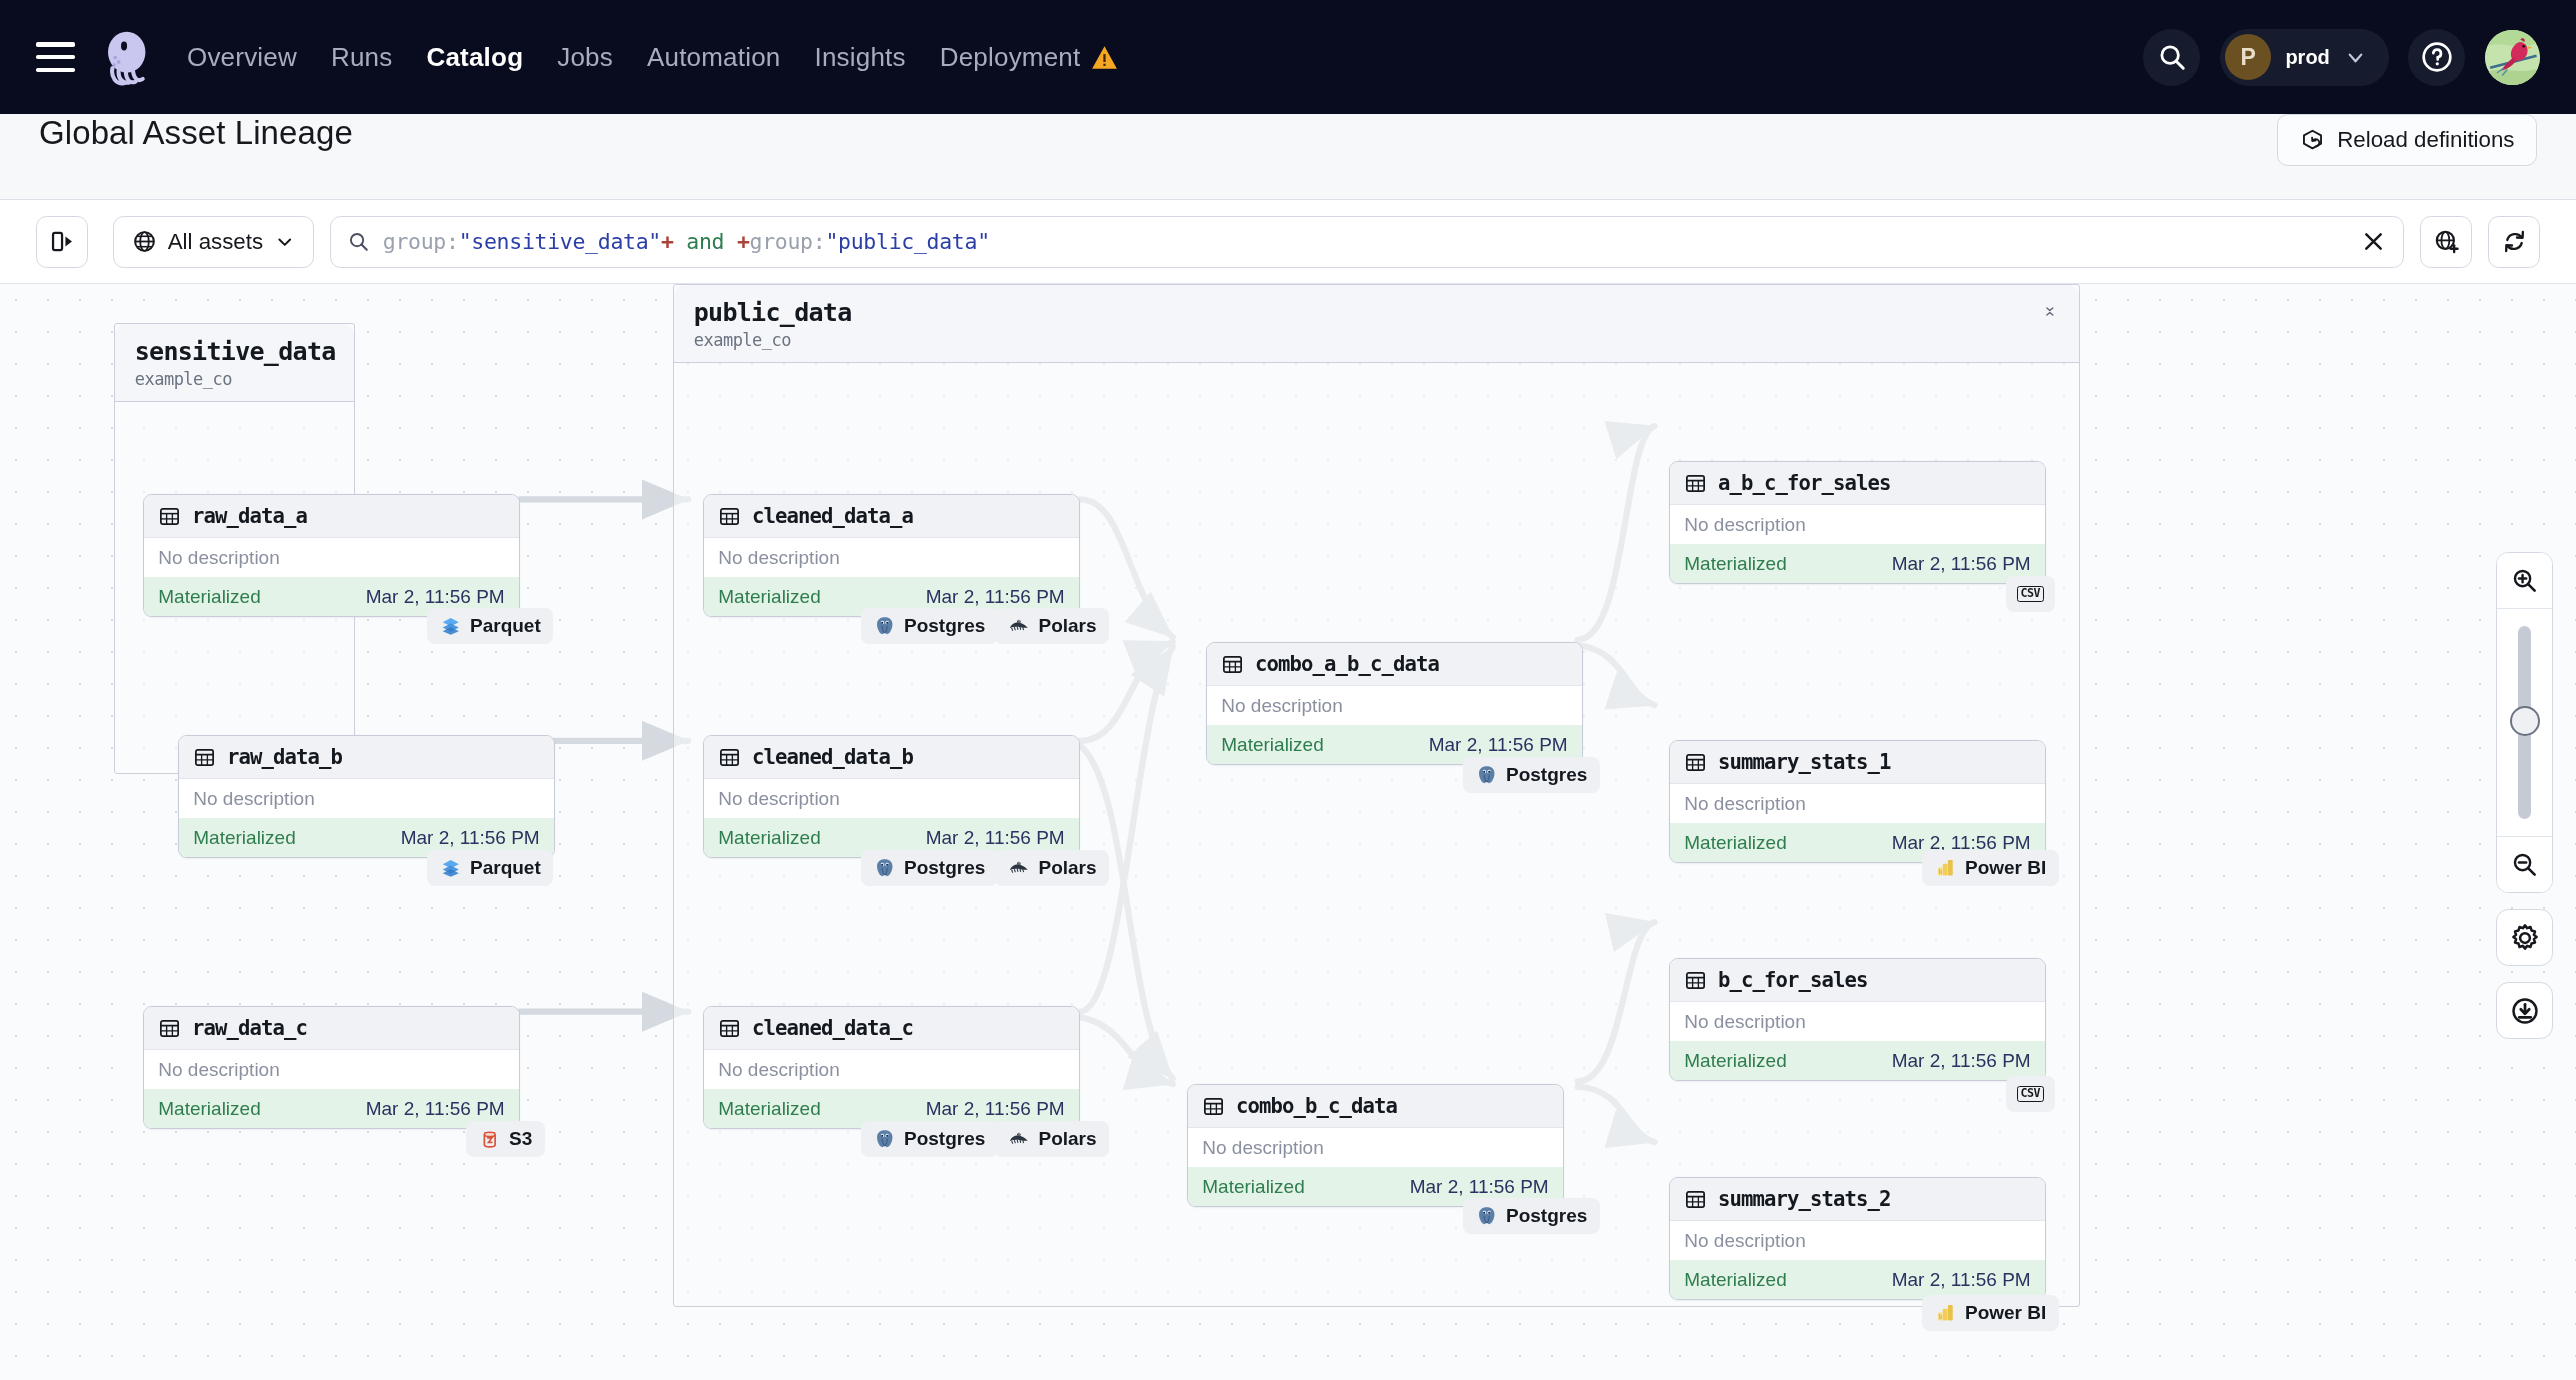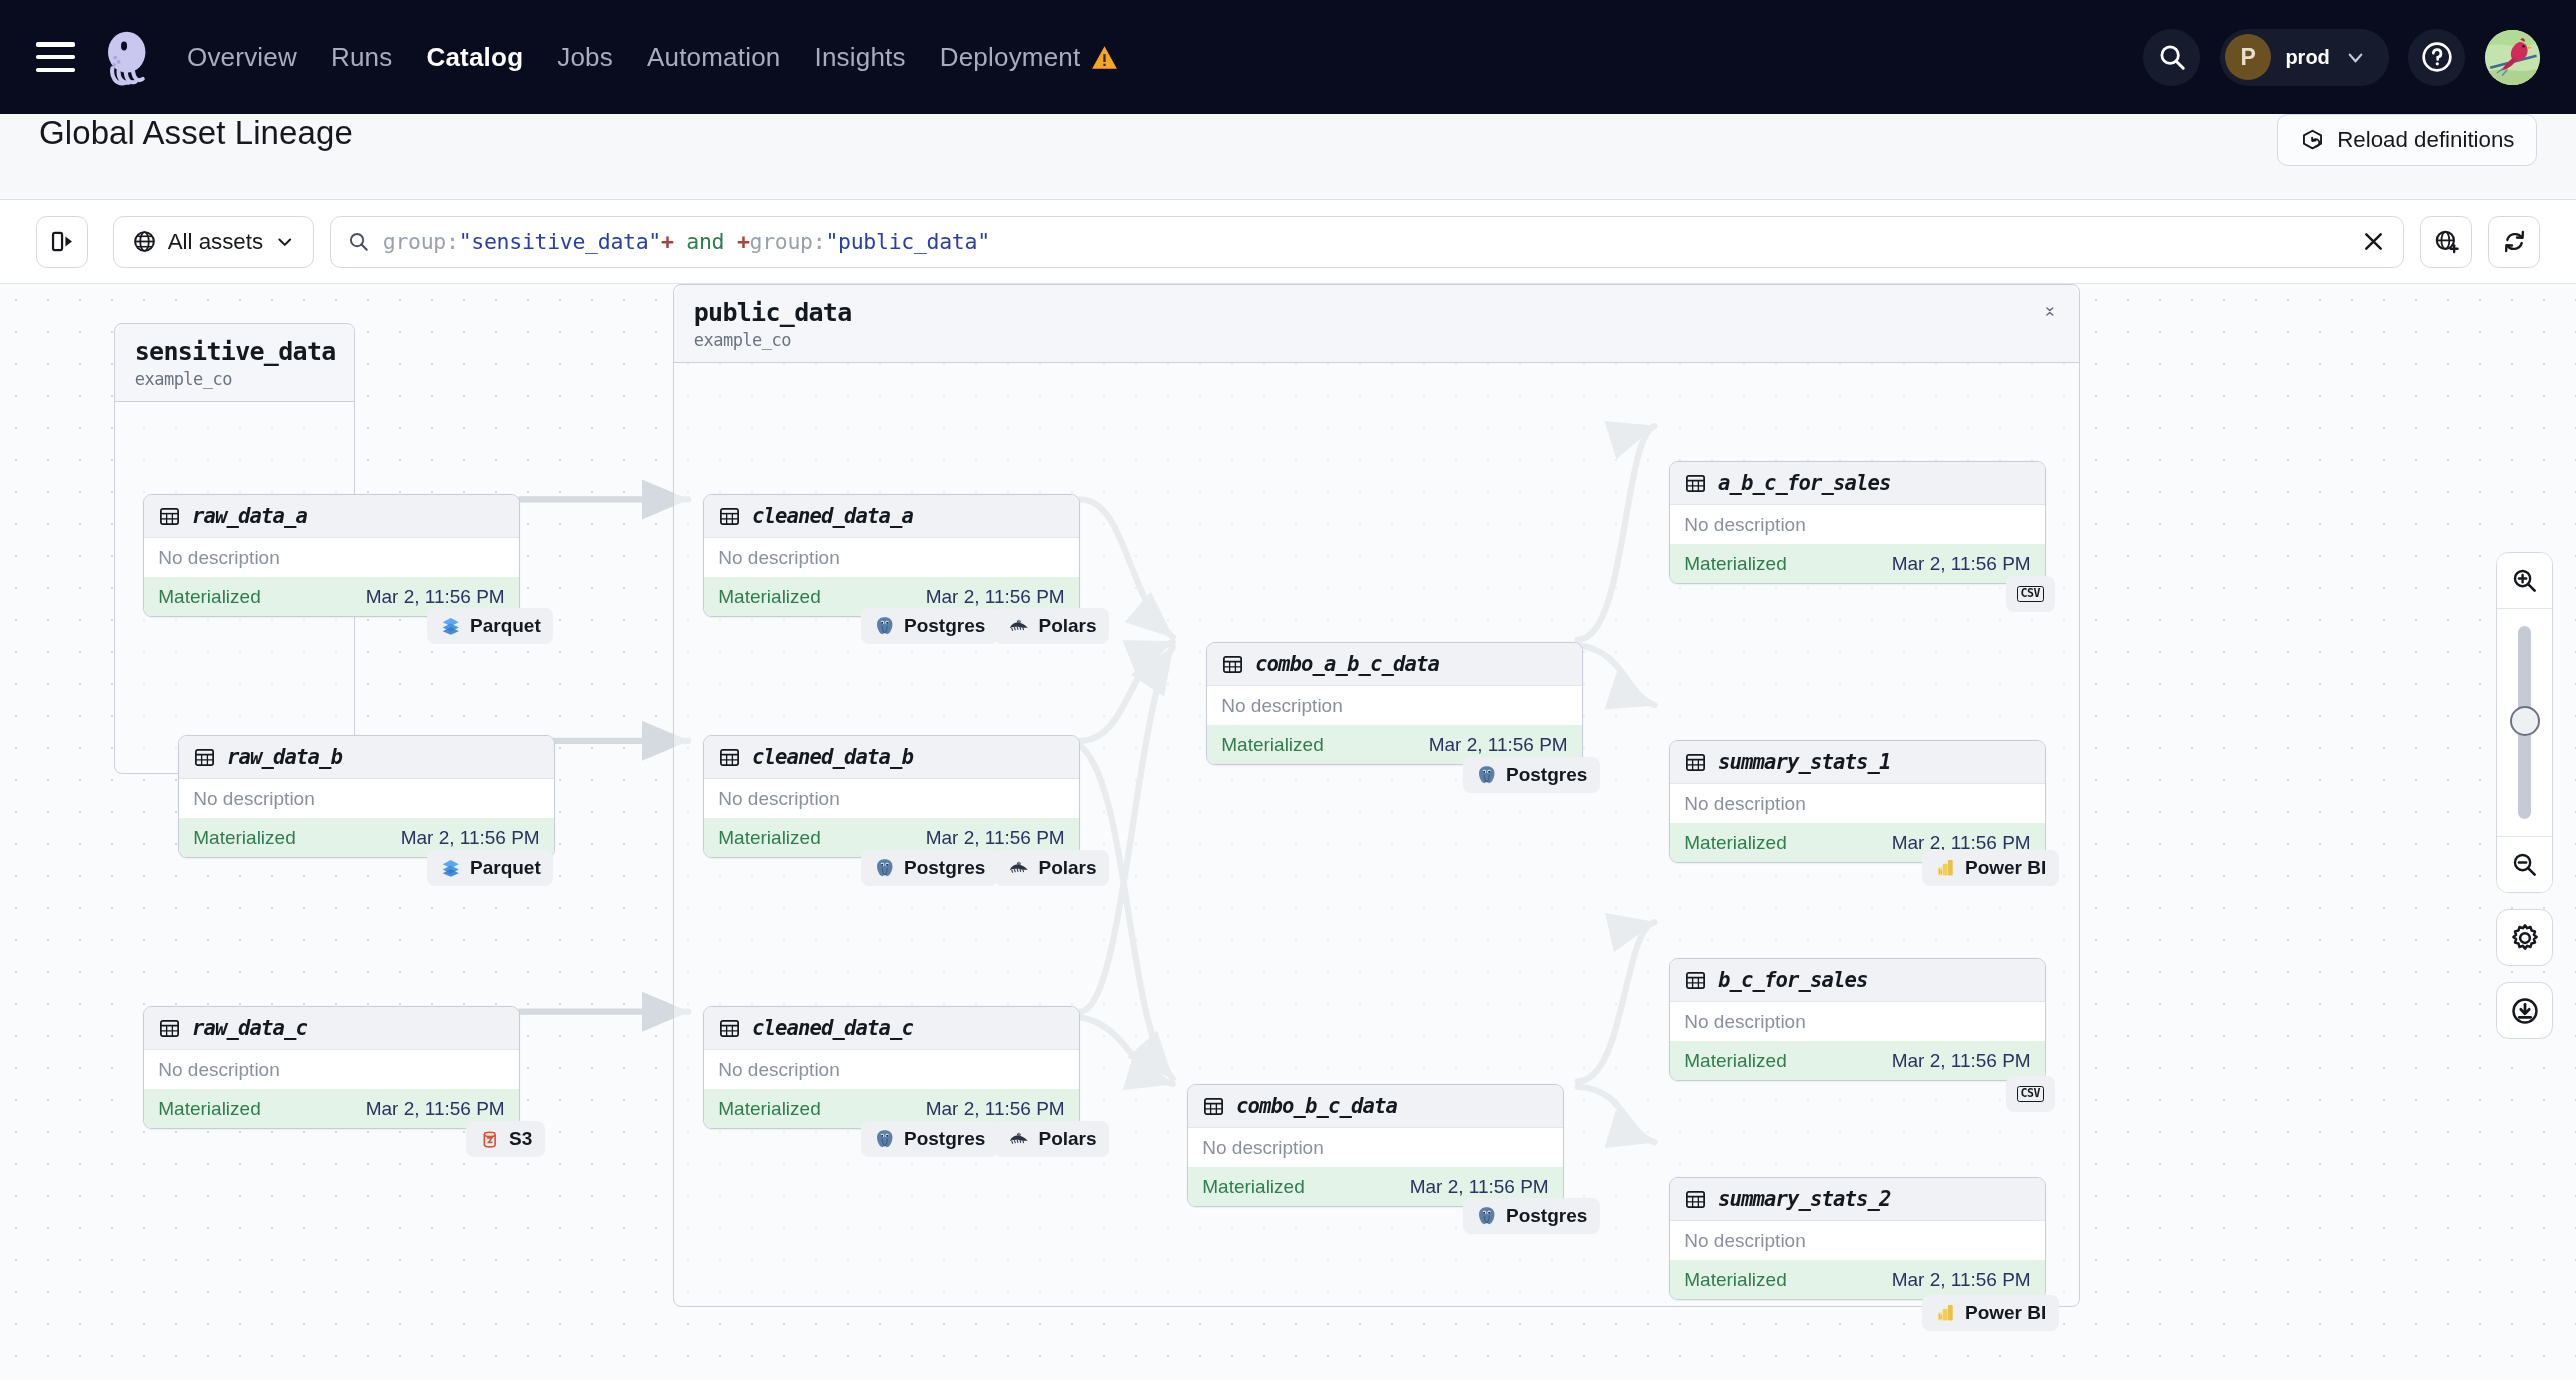--- a/index.html
+++ b/index.html
@@ -59,34 +59,34 @@
   #matbtn .lbl { display:flex;align-items:center;gap:12.5px;padding:0 23px; font-size:22.3px; font-weight:500;}
   #matbtn .sep { width:0.9px; height:34px; background:#3A3F55;}
   #matbtn .caret { padding:0 19.7px; display:flex; align-items:center;}
 
   
   #canvas { position:relative; width:2576px; height:1096px; background:#FAFBFC;
      background-image: radial-gradient(#D6DAE3 1.4px, transparent 1.4px);
      background-size: 32px 32px; overflow:hidden; }
   #edge-layer { position:absolute; inset:0; width:100%; height:100%; pointer-events:none; }
 
-  .group-box { position:absolute; border:0.9px solid #CBD0DB; border-radius:8px;
+  .group-box { position:absolute; border:0.9px solid #CBD0DB; border-radius:3px;
      background:rgba(250,251,252,0.55); }
   .group-head { background:#F4F6F9; border-bottom:0.9px solid #CBD0DB; border-radius:11.6px 11.6px 0 0;
      padding:14.3px 19.7px 12.5px 19.7px; display:flex; align-items:flex-start;}
   .group-name { font-family:"DejaVu Sans Mono", monospace; font-size:25px; font-weight:700; color:#14181F;
      letter-spacing:-0.7px; line-height:1.15;}
   .group-sub { font-family:"DejaVu Sans Mono", monospace; font-size:17px; color:#6B7280; letter-spacing:-0.5px; margin-top:1.8px;}
   .group-collapse { margin-left:auto; cursor:pointer; padding-top:5.4px;}
 
   
   .node { position:absolute; width:377px; border:0.9px solid #C7CCD8; border-radius:9px;
      background:#fff; box-shadow:0 0.9px 1.8px rgba(16,24,40,.06); overflow:hidden; }
   .node-head { background:#F0F2F5; border-bottom:0.9px solid #E2E5EC; height:43px;
-     display:flex; align-items:center; gap:10.7px; padding:0 14.3px;font-style:italic;}
+     display:flex; align-items:center; gap:10.7px; padding:0 14.3px;}
   .node-title { font-family:"DejaVu Sans Mono", monospace; font-size:20.6px; font-weight:700;
      color:#14181F; letter-spacing:-0.9px; white-space:nowrap;}
   .node-desc { height:39px; display:flex; align-items:center; padding:0 14.3px;
      font-size:19px; color:#8A90A0; background:#fff;}
   .node-status { height:39px; background:#E4F3E7; display:flex; align-items:center;
      padding:0 14.3px; justify-content:space-between;}
   .st-left { font-size:19px; color:#2E7D4F;}
   .st-right { font-size:19px; color:#2B3160;}
 
   .tag { position:absolute; height:36px; background:#EEF0F4; border-radius:8px;

